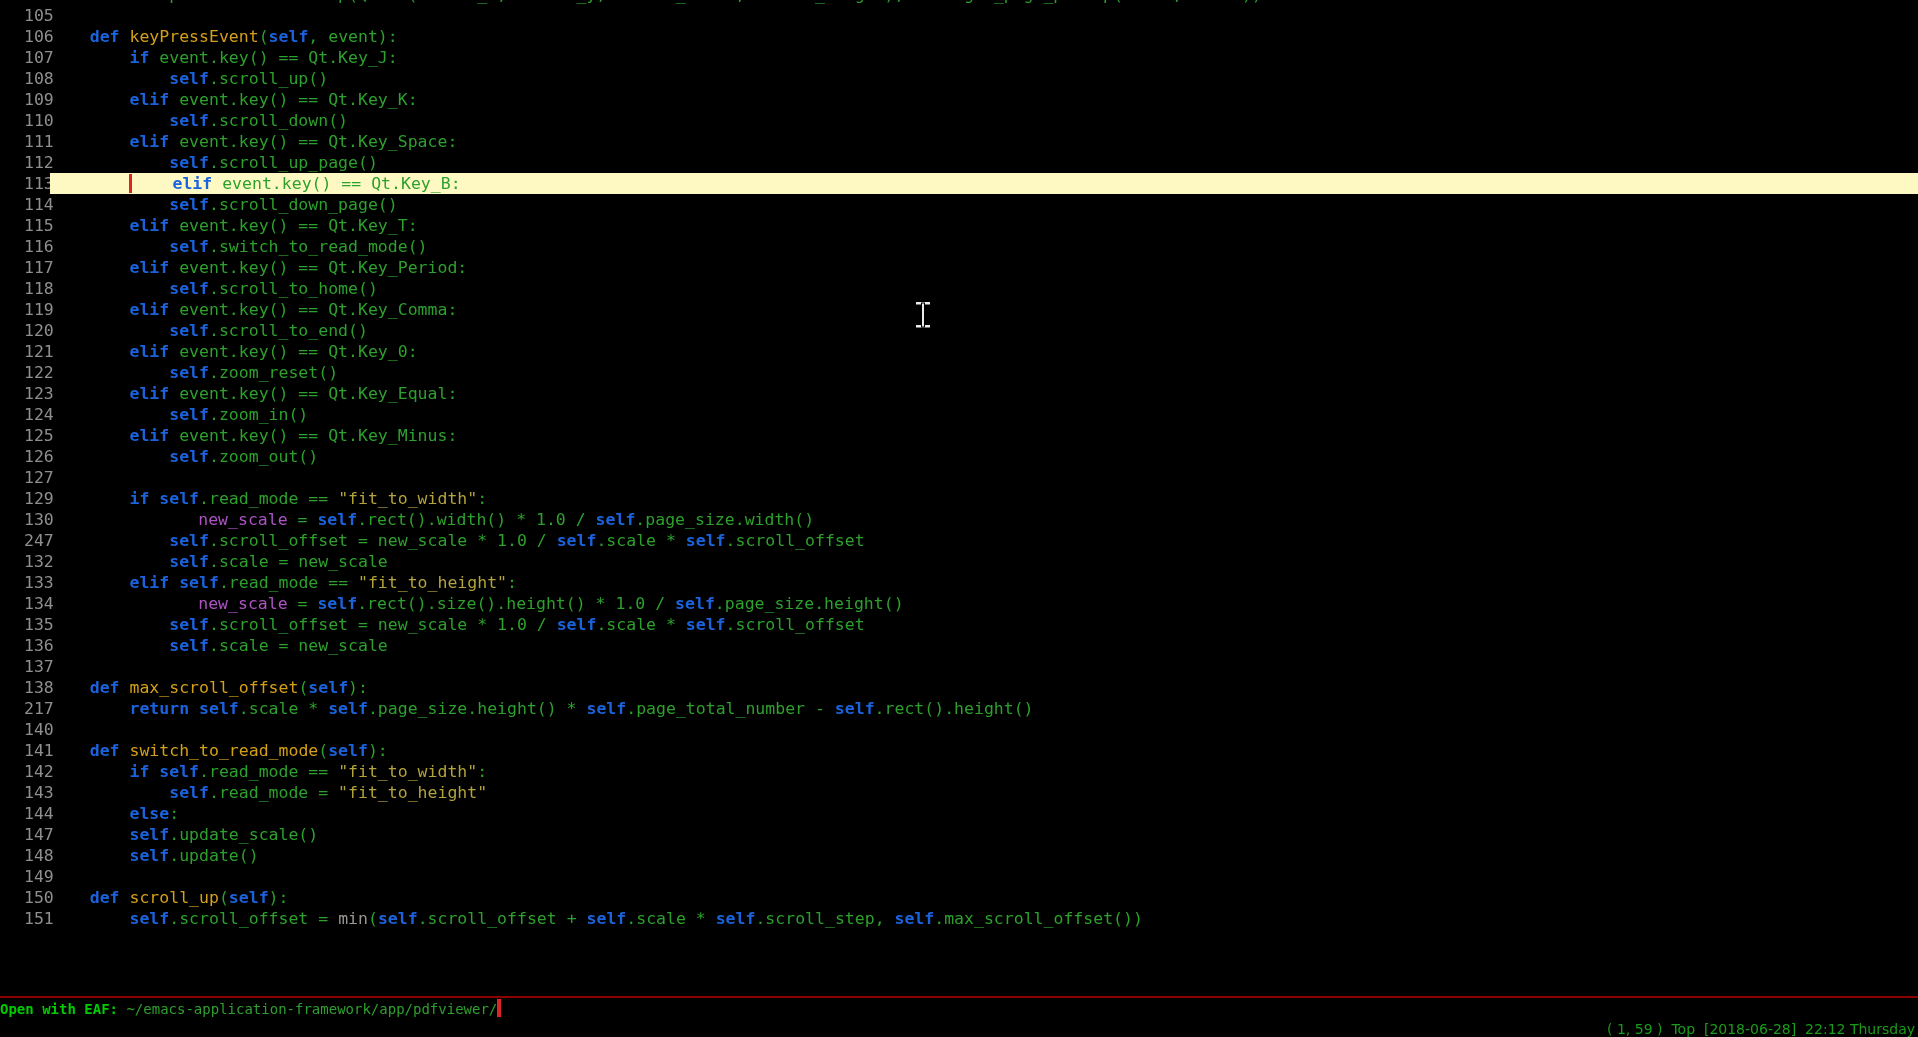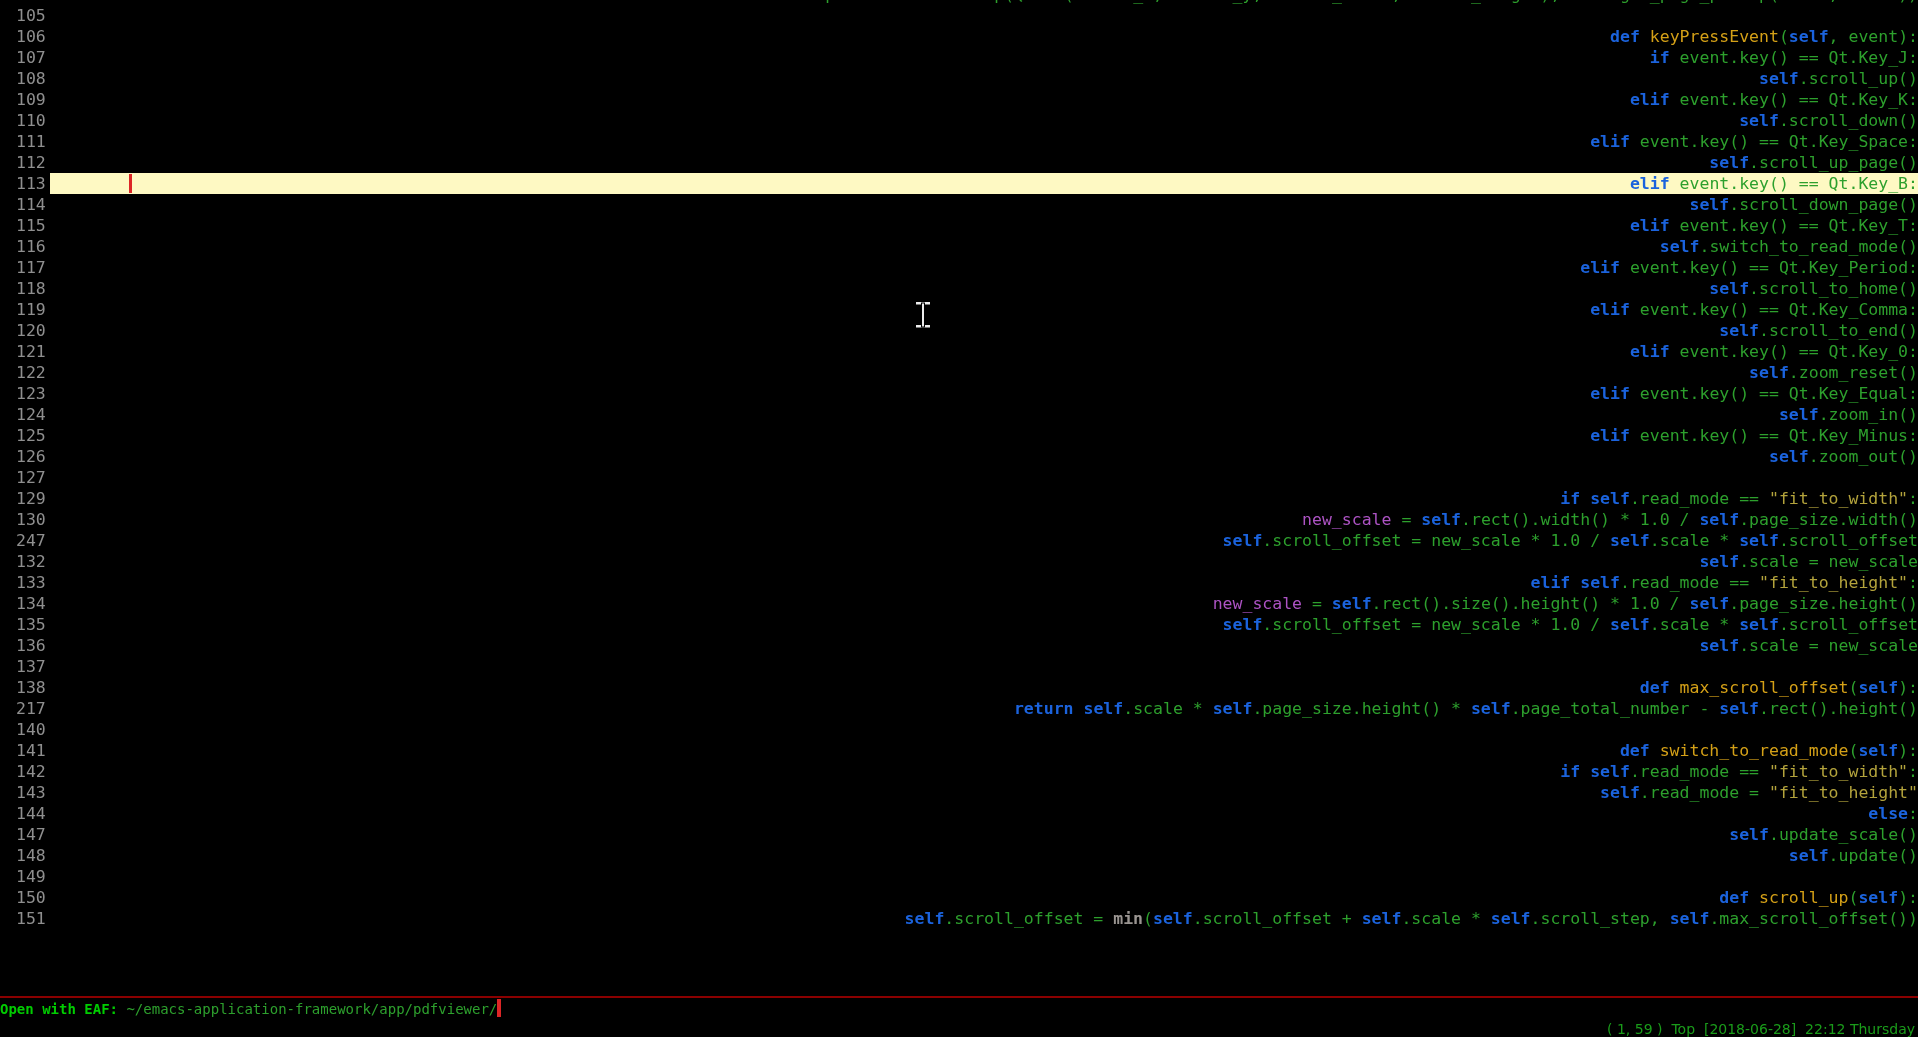--- a/index.html
+++ b/index.html
@@ -7,32 +7,32 @@
   body { position:relative; }
 
   
   #code-lines {
     position:absolute; top:-16px; left:0; right:0;
     font-family:"DejaVu Sans Mono", monospace;
     font-size:16.5px; line-height:21px;
   }
   .line { display:flex; height:21px; position:relative; }
   .ln {
-    flex:none; width:50px; padding-left:16px;
+    flex:none; width:50px; padding-left:24px;
     color:#8f8f8f; white-space:pre;
   }
-  .code { flex:1; white-space:pre;text-align:right; }
+  .code { flex:1; white-space:pre; }
   .line.current .code { background:#fef9c3;padding-left:43px; }
 
   .t-d { color:#2da02d; }                      
   .t-k { color:#1b63dd; font-weight:bold; }    
   .t-f { color:#d4a017; }                      
   .t-s { color:#b3a33c; }                      
   .t-v { color:#ad53c4;margin-left:29px; }                      
-  .t-b { color:#9a9591;font-weight:bold; }                      
+  .t-b { color:#9a9591; }                      
 
   .point-cursor {
     position:absolute; top:1px; width:3px; height:19px;
     background:#dc2626;
   }
 
   
   #mode-divider {
     position:absolute; left:0; top:996; top:996px; width:100%; height:2px;
     background:#8b0000;

